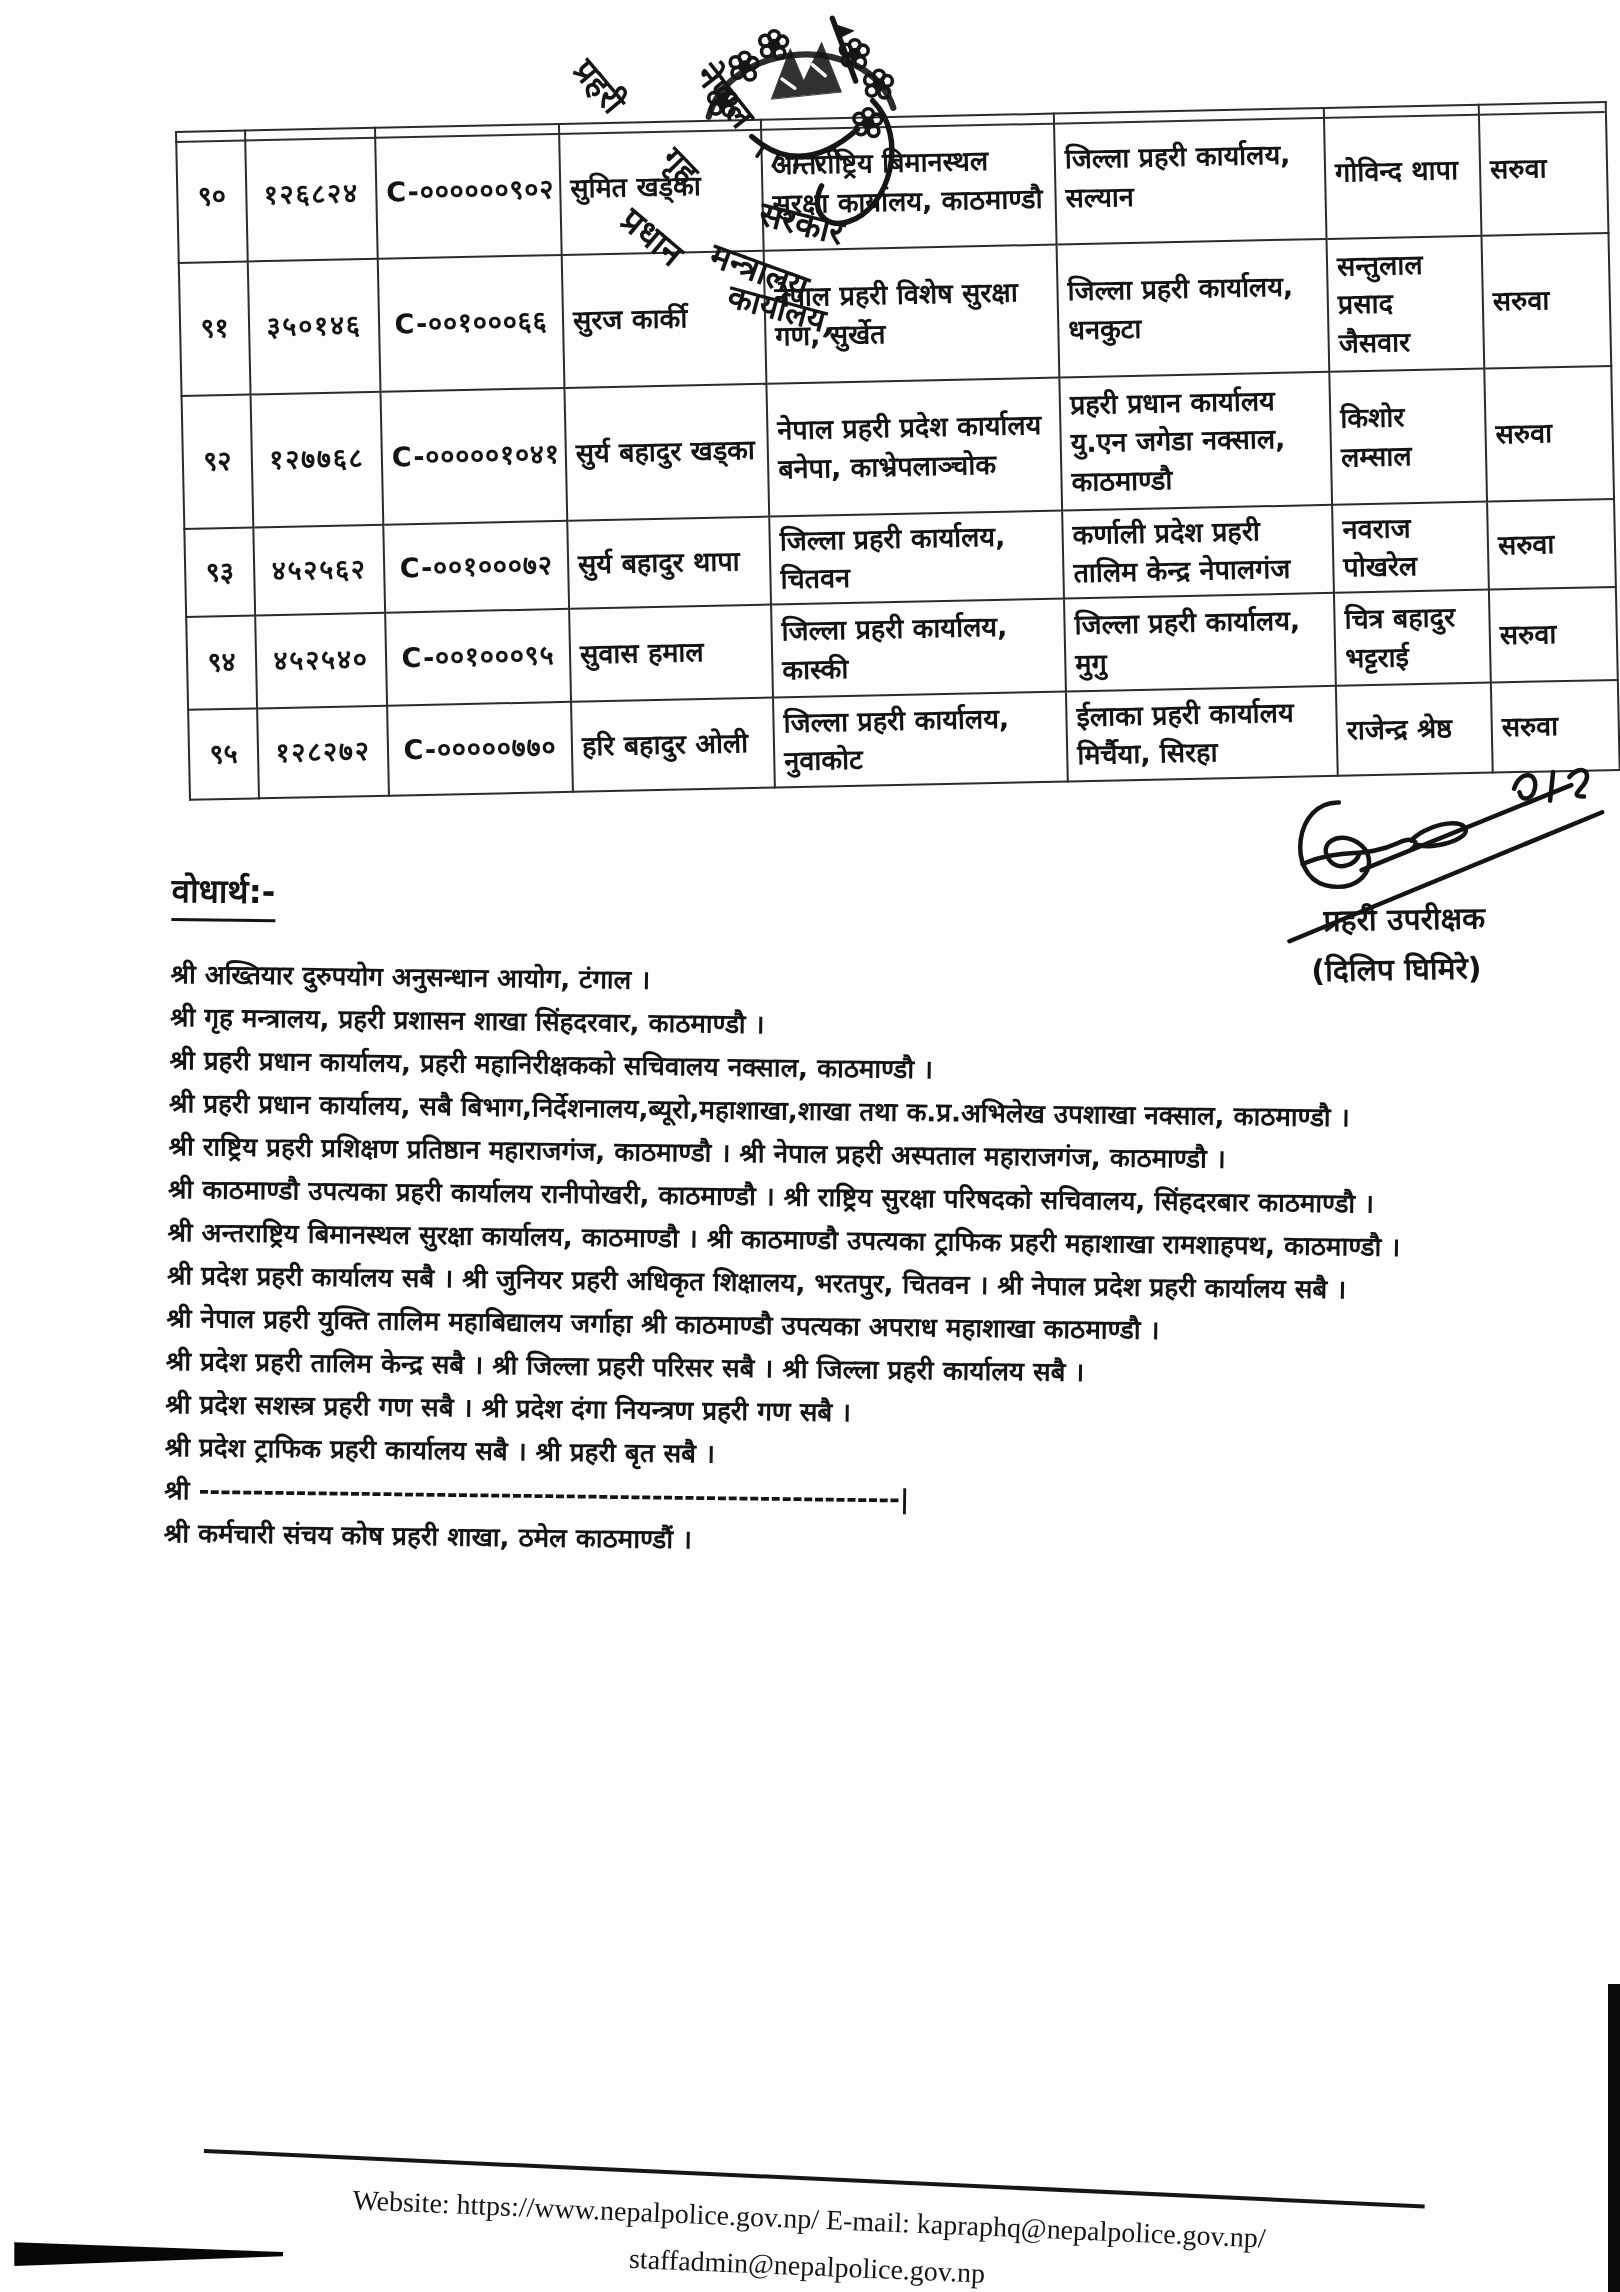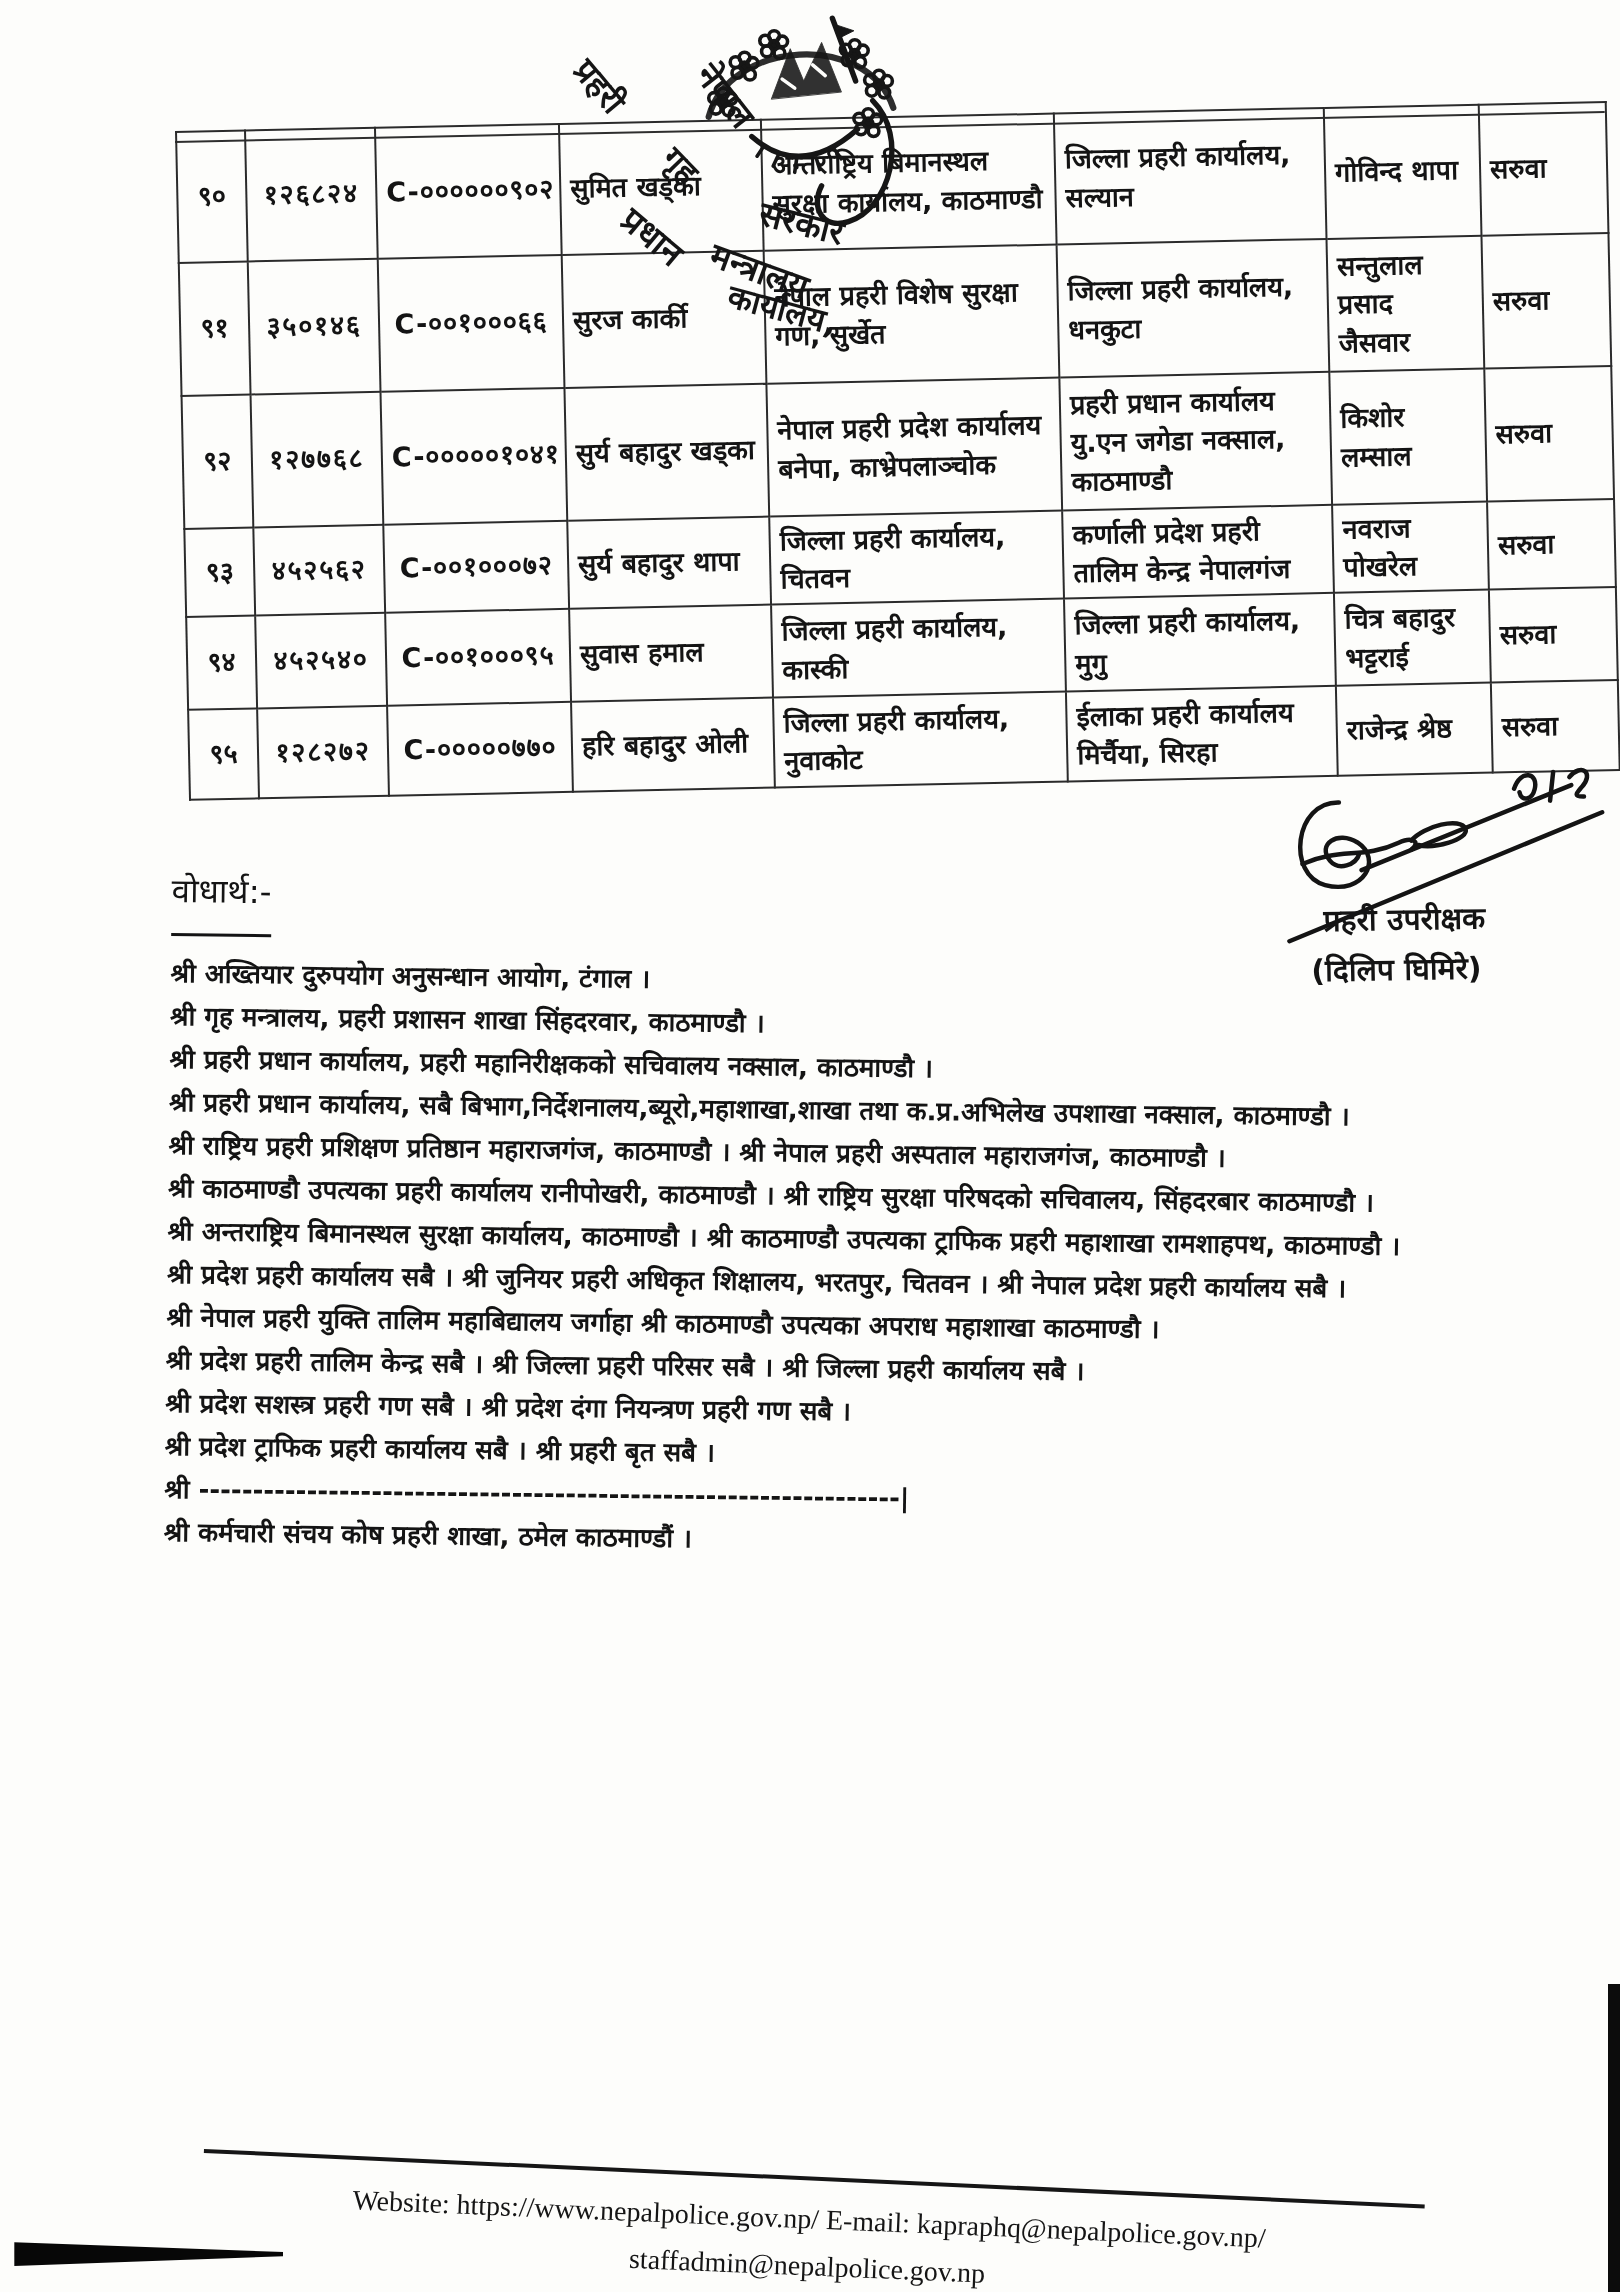--- a/index.html
+++ b/index.html
@@ -45,22 +45,22 @@
   .stamp .w2 { left:109px; top:143px; font-size:32px; transform:rotate(46deg); }
   .stamp .w3 { left:64px;  top:213px; font-size:34px; transform:rotate(40deg); }
   .stamp .w4 { left:204px; top:199px; font-size:34px; transform:rotate(14deg); }
   .stamp .w5 { left:154px; top:247px; font-size:34px; transform:rotate(20deg); }
   .stamp .w6 { left:172px; top:287px; font-size:32px; transform:rotate(15deg); }
   .stamp svg { position:absolute; left:134px; top:1.8px; }
 
   
   .cc { position:absolute; left:172px; top:867px; width:1397px;
         transform:rotate(0.7deg); transform-origin:0 0; }
-  .cc h2 { margin:0 0 16px 0; font-size:33px; font-weight:normal;
-           display:inline-block; border-bottom:3.6px solid #141414; padding-bottom:21px; }
+  .cc h2 { margin:0 0 32px 0; font-size:33px; font-weight:bold;
+           display:inline-block; border-bottom:3.6px solid #141414; padding-bottom:6px; }
   .cc ul { list-style:none; margin:0; padding:0; }
   .cc li { font-size:26px; font-weight:600; line-height:43px; white-space:nowrap; }
 
   
   .signature { position:absolute; left:1267px; top:763px; width:358px; height:251px;
                transform:rotate(-1deg); z-index:7; }
   .signature svg { position:absolute; left:9px; top:0; }
   .sig-title { position:absolute; left:56px; top:134px; font-size:30px; font-weight:bold; white-space:nowrap; }
   .sig-name  { position:absolute; left:43px; top:184px; font-size:30px; font-weight:bold; white-space:nowrap; }
 

